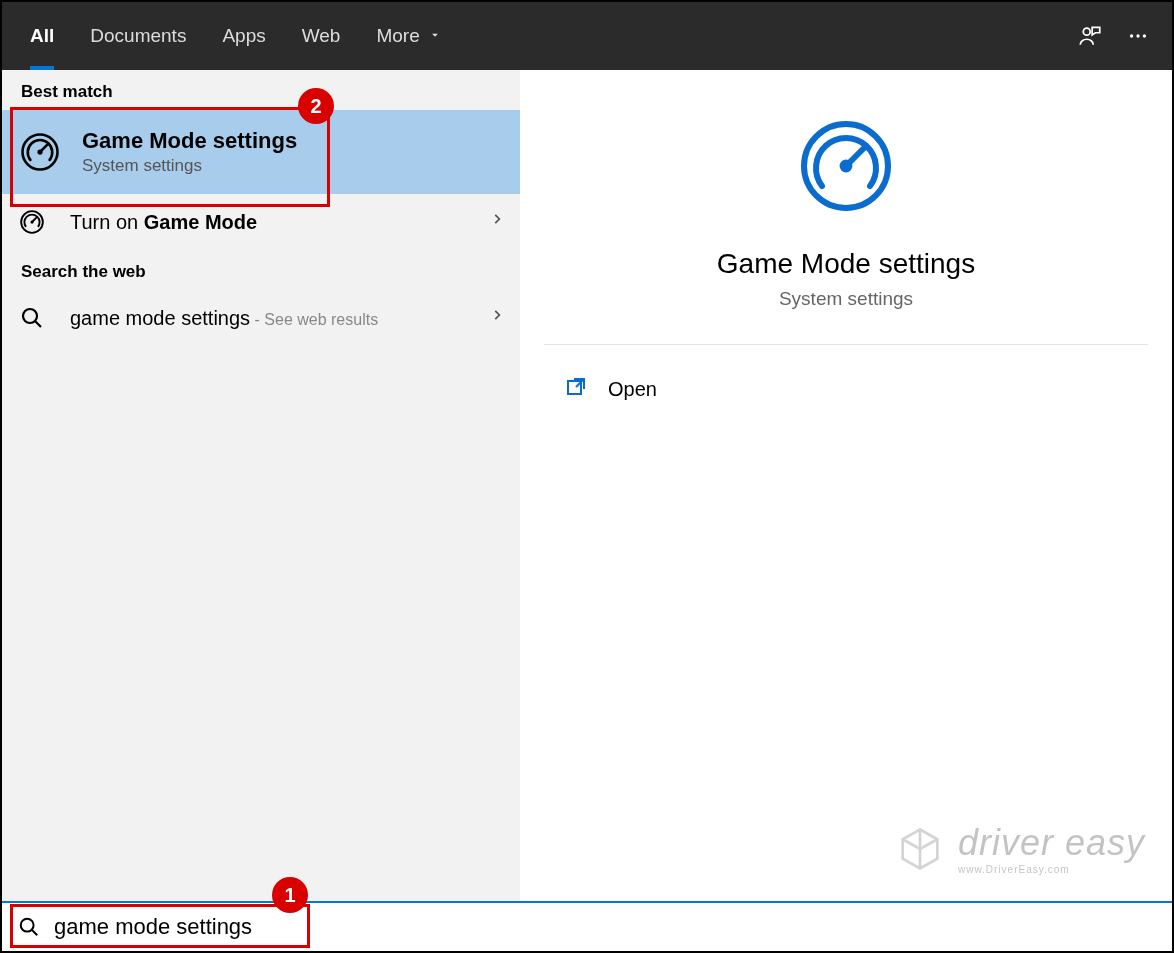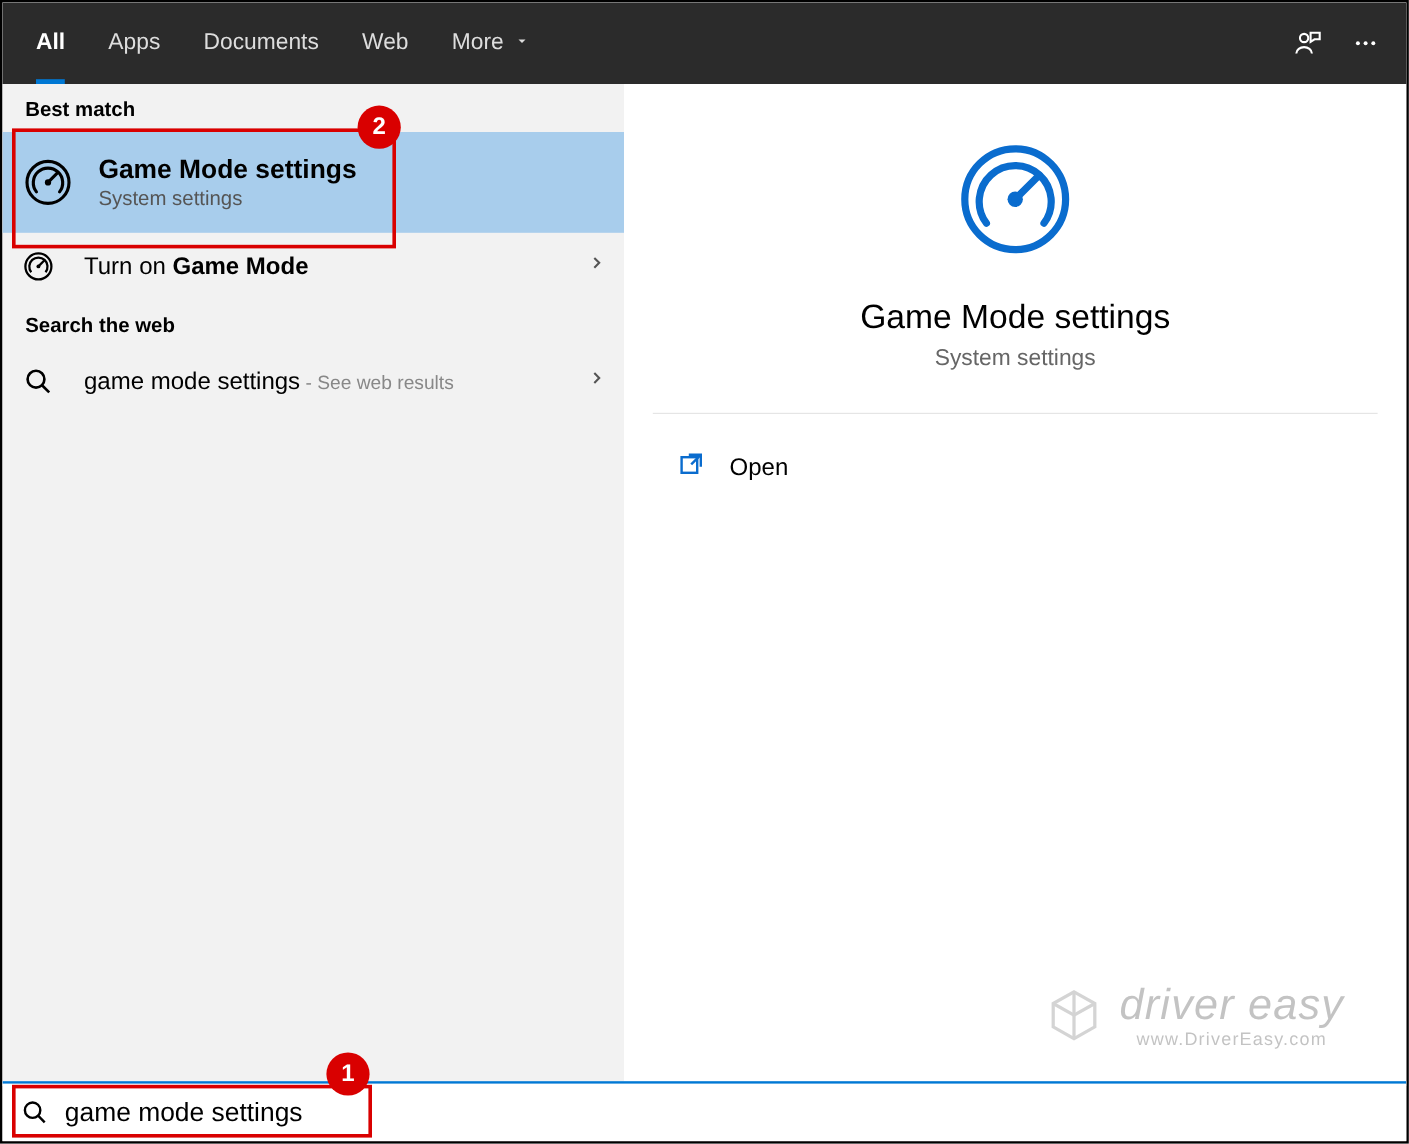--- a/index.html
+++ b/index.html
@@ -37,41 +37,41 @@
   
   .preview-head { display:flex; flex-direction:column; align-items:center; padding: 48px 20px 34px; border-bottom: 1px solid #e5e5e5; margin: 0 24px; }
   .big-icon { width: 96px; height: 96px; margin-bottom: 34px; }
   .preview-title { font-size: 28px; color:#000; }
   .preview-sub { font-size: 19px; color:#666; margin-top: 8px; }
 
   .action-row { display:flex; align-items:center; gap: 20px; padding: 30px 44px; font-size: 20px; cursor:pointer; }
   .action-icon { color:#0a6cce; }
 
   
-  .watermark { position:absolute; right: 52px; bottom: 76px; opacity: 0.5; color:#888; font-style: italic; text-align:left; display:flex; align-items:center; gap:12px; pointer-events:none;}
+  .watermark { position:absolute; right: 27px; bottom: 76px; opacity: 0.5; color:#888; font-style: italic; text-align:left; display:flex; align-items:center; gap:12px; pointer-events:none;}
   .watermark .wm-big { font-size: 36px; letter-spacing:1px;}
-  .watermark .wm-small { font-size: 15px; display:block; font-style:normal; letter-spacing:1px;text-align:center;}
+  .watermark .wm-small { font-size: 10px; display:block; font-style:normal; letter-spacing:1px;}
 
   
   .searchbar { position:absolute; left:0; right:0; bottom:0; height: 50px; border-top: 2px solid #0078d4; background:#fff; display:flex; align-items:center; padding: 0 16px; gap: 14px; }
   .searchbar input { border:none; outline:none; font-size: 22px; flex:1; background:transparent; color:#000; }
   .search-icon-small { width:22px; height:22px; }
 </style>
 </head>
 <body>
 
 <div class="topbar">
   <div class="tab active">
       <span>All</span>
     </div>
   <div class="tab">
+      <span>Documents</span>
+    </div>
+  <div class="tab">
       <span>Apps</span>
-    </div>
-  <div class="tab">
-      <span>Documents</span>
     </div>
   <div class="tab">
       <span>Web</span>
     </div>
   <div class="tab">
     <span>More</span>
     <span class="chev">
       <svg width="14" height="14" viewBox="0 0 24 24" fill="#ddd">
           <path d="M7 10l5 5 5-5z"></path>
         </svg>

